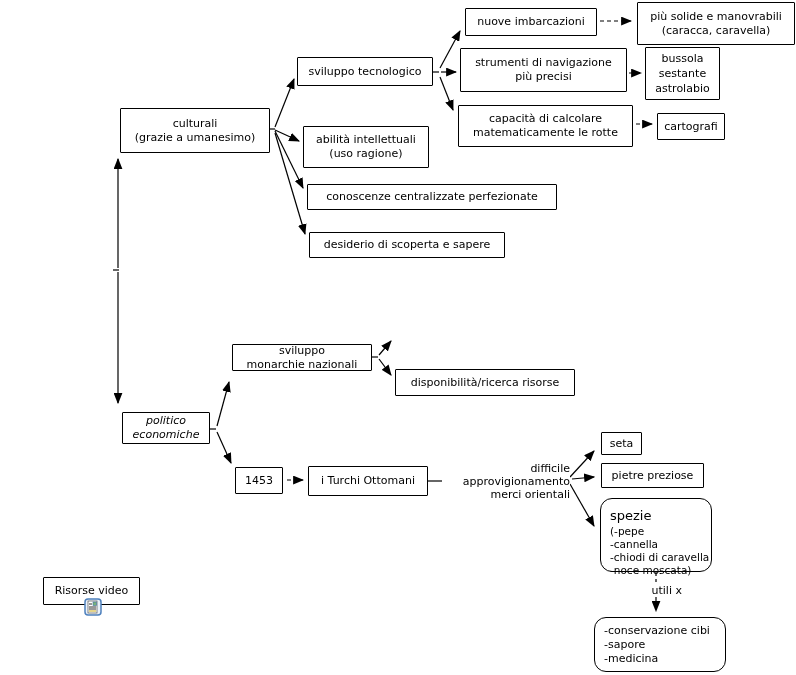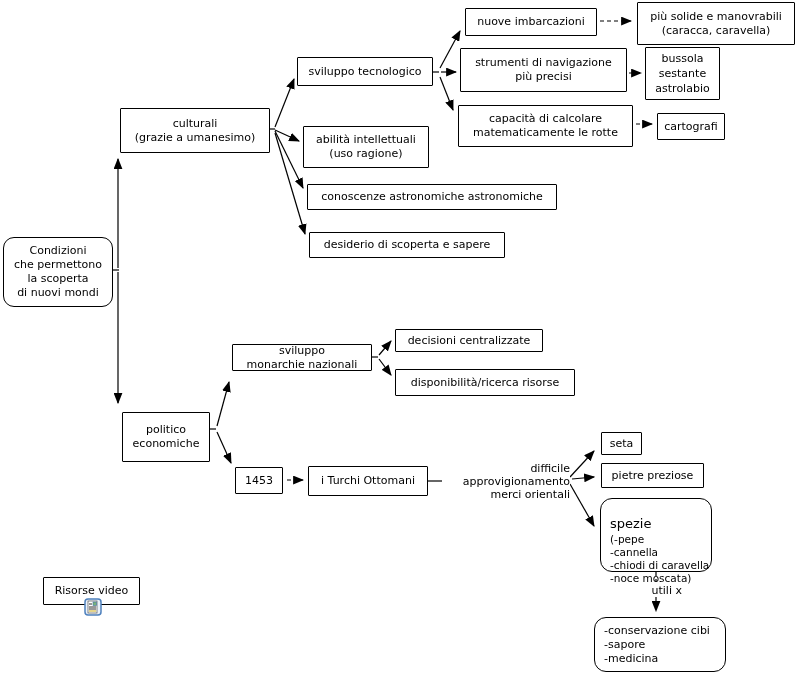--- a/index.html
+++ b/index.html
@@ -99,43 +99,37 @@
 
       <line x1="570" y1="477" x2="594" y2="451" marker-end="url(#arr)"></line>
       <line x1="572" y1="479" x2="594" y2="477" marker-end="url(#arr)"></line>
       <line x1="570" y1="484" x2="594" y2="526" marker-end="url(#arr)"></line>
 
       <line x1="656" y1="572" x2="656" y2="582" stroke-dasharray="4 3"></line>
       <line x1="656" y1="597" x2="656" y2="611" stroke-dasharray="4 3" marker-end="url(#arr)"></line>
     </g>
   </svg>
 
-  <div class="node" id="condizioni" style="left:3px; top:237px; width:110px; height:70px; border-radius:11px;">
-    <span>Condizioni</span>
-    <span>che permettono</span>
-    <span>la scoperta</span>
-    <span>di nuovi mondi</span>
-  </div>
 
   <div class="node" id="culturali" style="left:120px; top:108px; width:150px; height:45px;">
     <span>culturali</span>
     <span>(grazie a umanesimo)</span>
   </div>
 
   <div class="node" id="sviluppo-tecnologico" style="left:297px; top:57px; width:136px; height:29px;">
     <span>sviluppo tecnologico</span>
   </div>
 
   <div class="node" id="abilita" style="left:303px; top:126px; width:126px; height:42px;">
     <span>abilità intellettuali</span>
     <span>(uso ragione)</span>
   </div>
 
   <div class="node" id="conoscenze" style="left:307px; top:184px; width:250px; height:26px;">
-    <span>conoscenze astronomiche astronomiche</span>
+    <span>conoscenze centralizzate perfezionate</span>
   </div>
 
   <div class="node" id="desiderio" style="left:309px; top:232px; width:196px; height:26px;">
     <span>desiderio di scoperta e sapere</span>
   </div>
 
   <div class="node" id="nuove-imbarcazioni" style="left:465px; top:8px; width:132px; height:28px;">
     <span>nuove imbarcazioni</span>
   </div>
 
@@ -162,50 +156,47 @@
 
   <div class="node" id="cartografi" style="left:657px; top:113px; width:68px; height:27px;">
     <span>cartografi</span>
   </div>
 
   <div class="node" id="monarchie" style="left:232px; top:344px; width:140px; height:27px;">
     <span>sviluppo</span>
     <span>monarchie nazionali</span>
   </div>
 
-  <div class="node" id="decisioni" style="left:395px; top:329px; width:148px; height:23px;">
-    <span>decisioni centralizzate</span>
-  </div>
 
   <div class="node" id="disponibilita" style="left:395px; top:369px; width:180px; height:27px;">
     <span>disponibilità/ricerca risorse</span>
   </div>
 
-  <div class="node" id="politico" style="left:122px; top:412px; width:88px; height:50px;">
+  <div class="node" id="politico" style="left:122px; top:412px; width:88px; height:32px;font-style:italic;">
     <span>politico</span>
     <span>economiche</span>
   </div>
 
   <div class="node" id="anno-1453" style="left:235px; top:467px; width:48px; height:27px;">
     <span>1453</span>
   </div>
 
   <div class="node" id="turchi" style="left:308px; top:466px; width:120px; height:30px;">
     <span>i Turchi Ottomani</span>
   </div>
 
   <div class="node" id="seta" style="left:601px; top:432px; width:41px; height:23px;">
     <span>seta</span>
   </div>
 
   <div class="node" id="pietre" style="left:601px; top:463px; width:103px; height:25px;">
     <span>pietre preziose</span>
   </div>
 
-  <div class="node left-align" id="spezie" style="left:600px; top:498px; width:112px; height:74px; padding-left:9px; justify-content:flex-start; padding-top:16px; border-radius:12px;text-align:center;">
+  <div class="node left-align" id="spezie" style="left:600px; top:498px; width:112px; height:74px; padding-left:9px; justify-content:flex-start; padding-top:8px; border-radius:12px;text-align:center;">
     <span class="spezie-title">spezie</span>
     <span class="spezie-item">(-pepe</span>
     <span class="spezie-item">-cannella</span>
     <span class="spezie-item">-chiodi di caravella</span>
     <span class="spezie-item">-noce moscata)</span>
   </div>
 
   <div class="node left-align" id="conservazione" style="left:594px; top:617px; width:132px; height:55px; padding-left:9px; border-radius:12px;">
     <span>-conservazione cibi</span>
     <span>-sapore</span>

